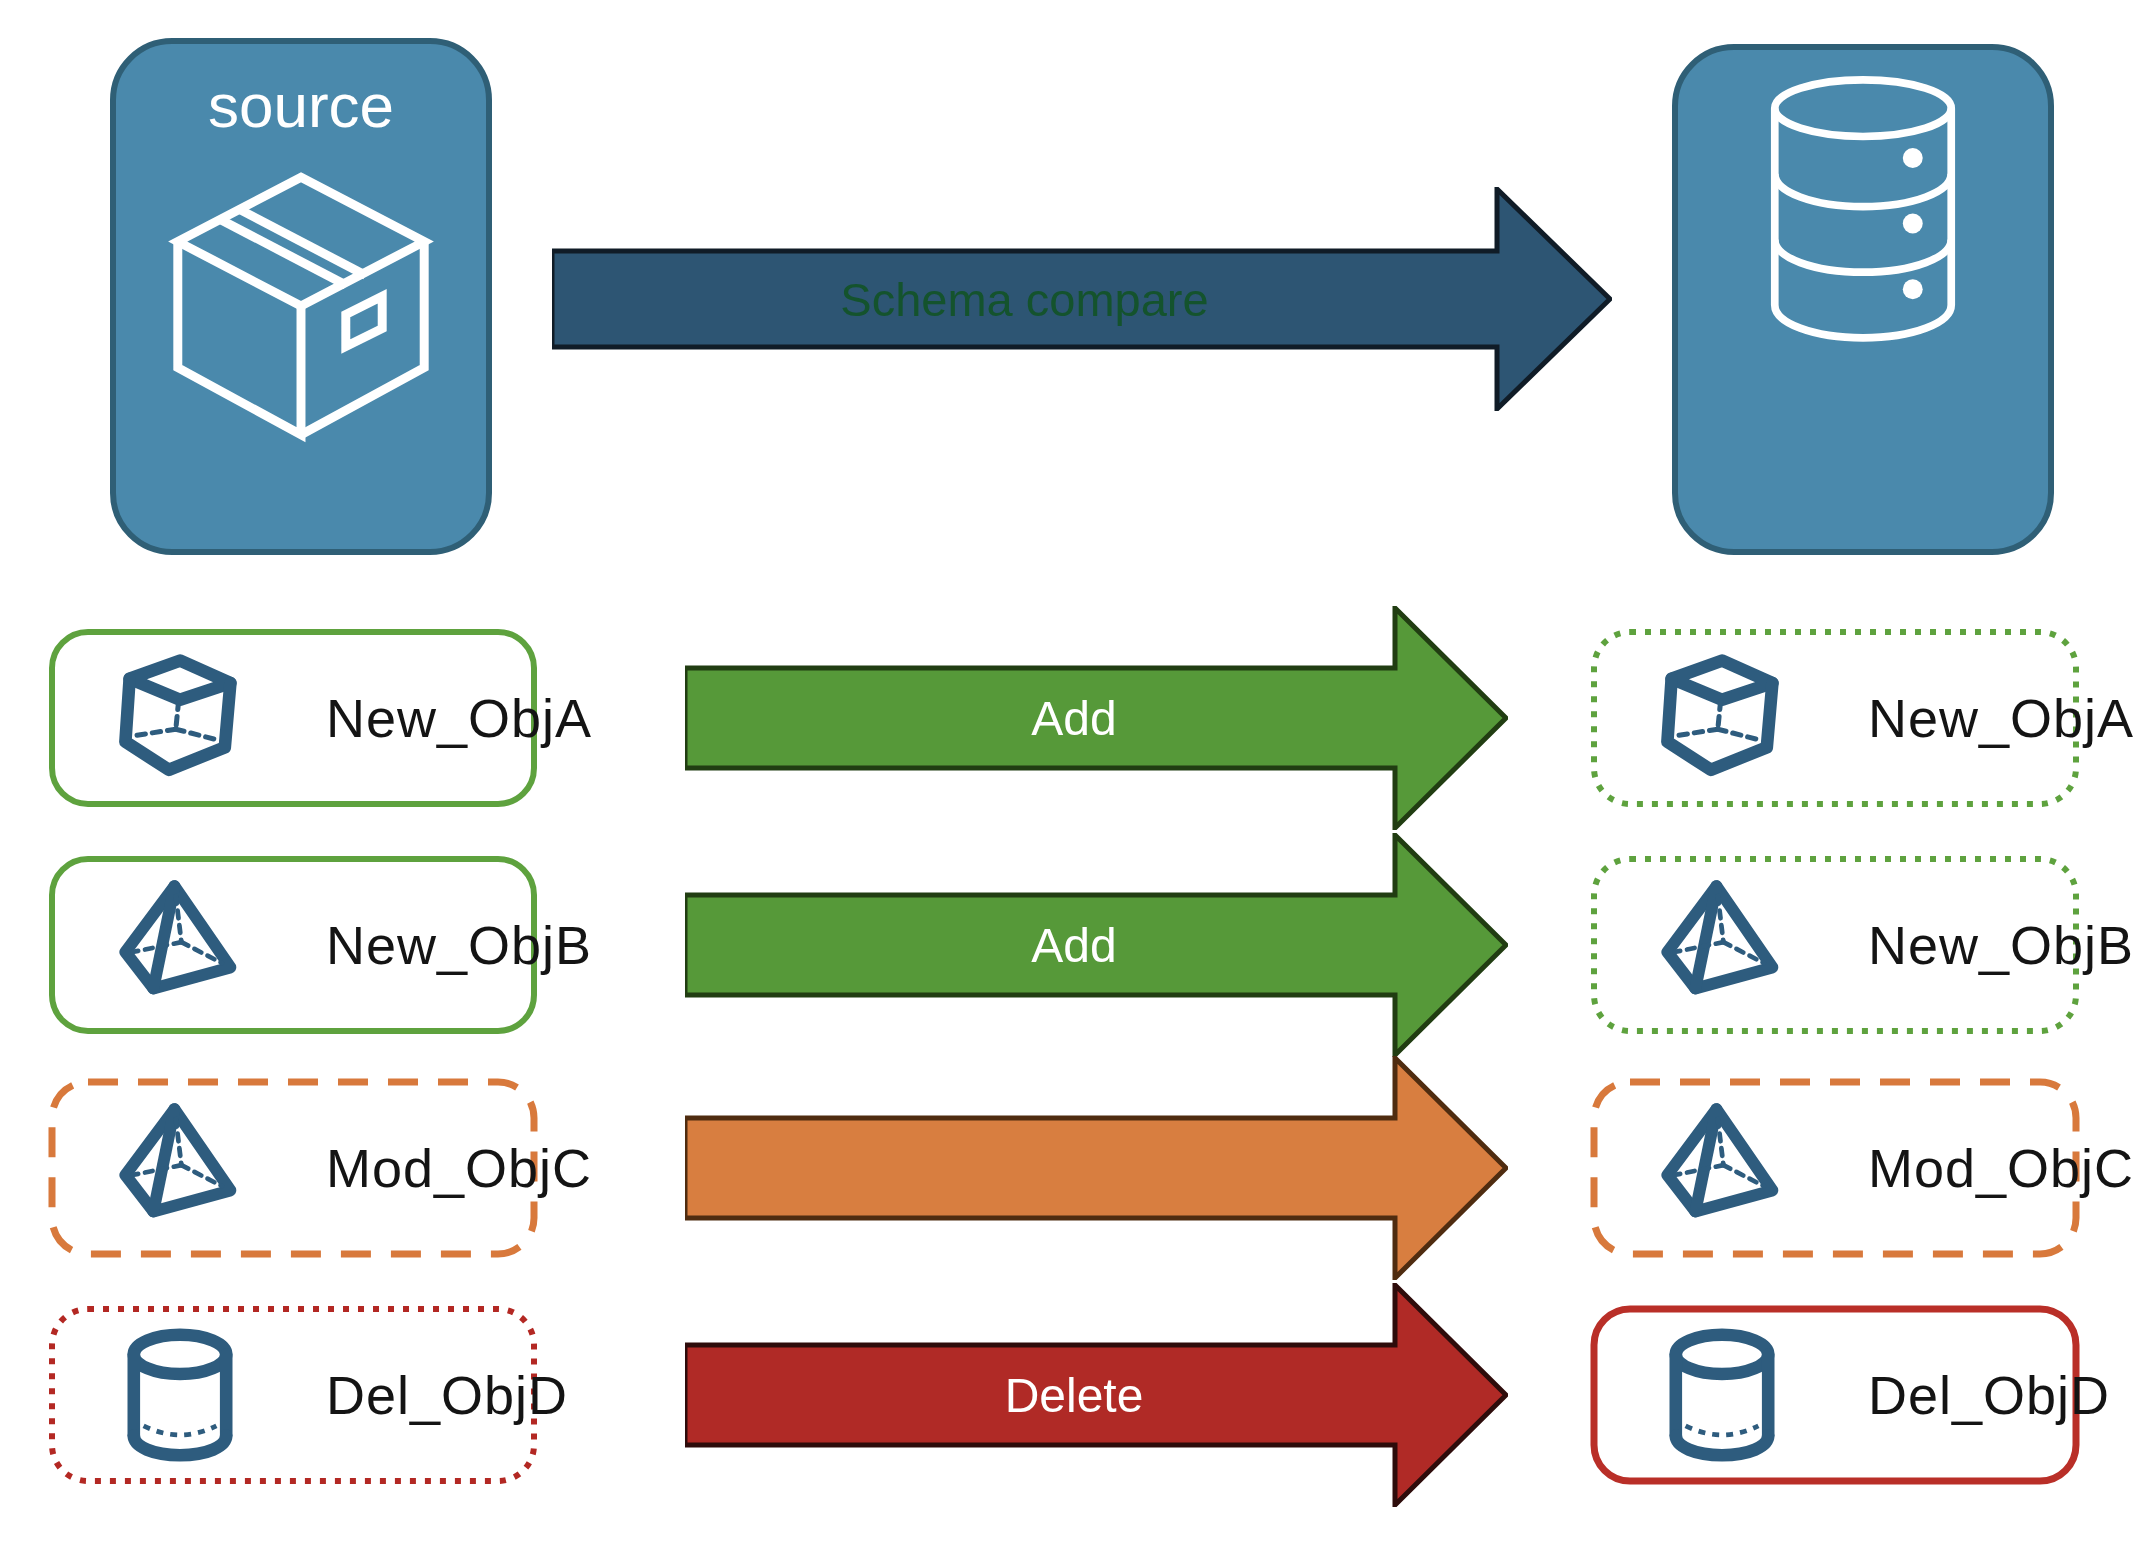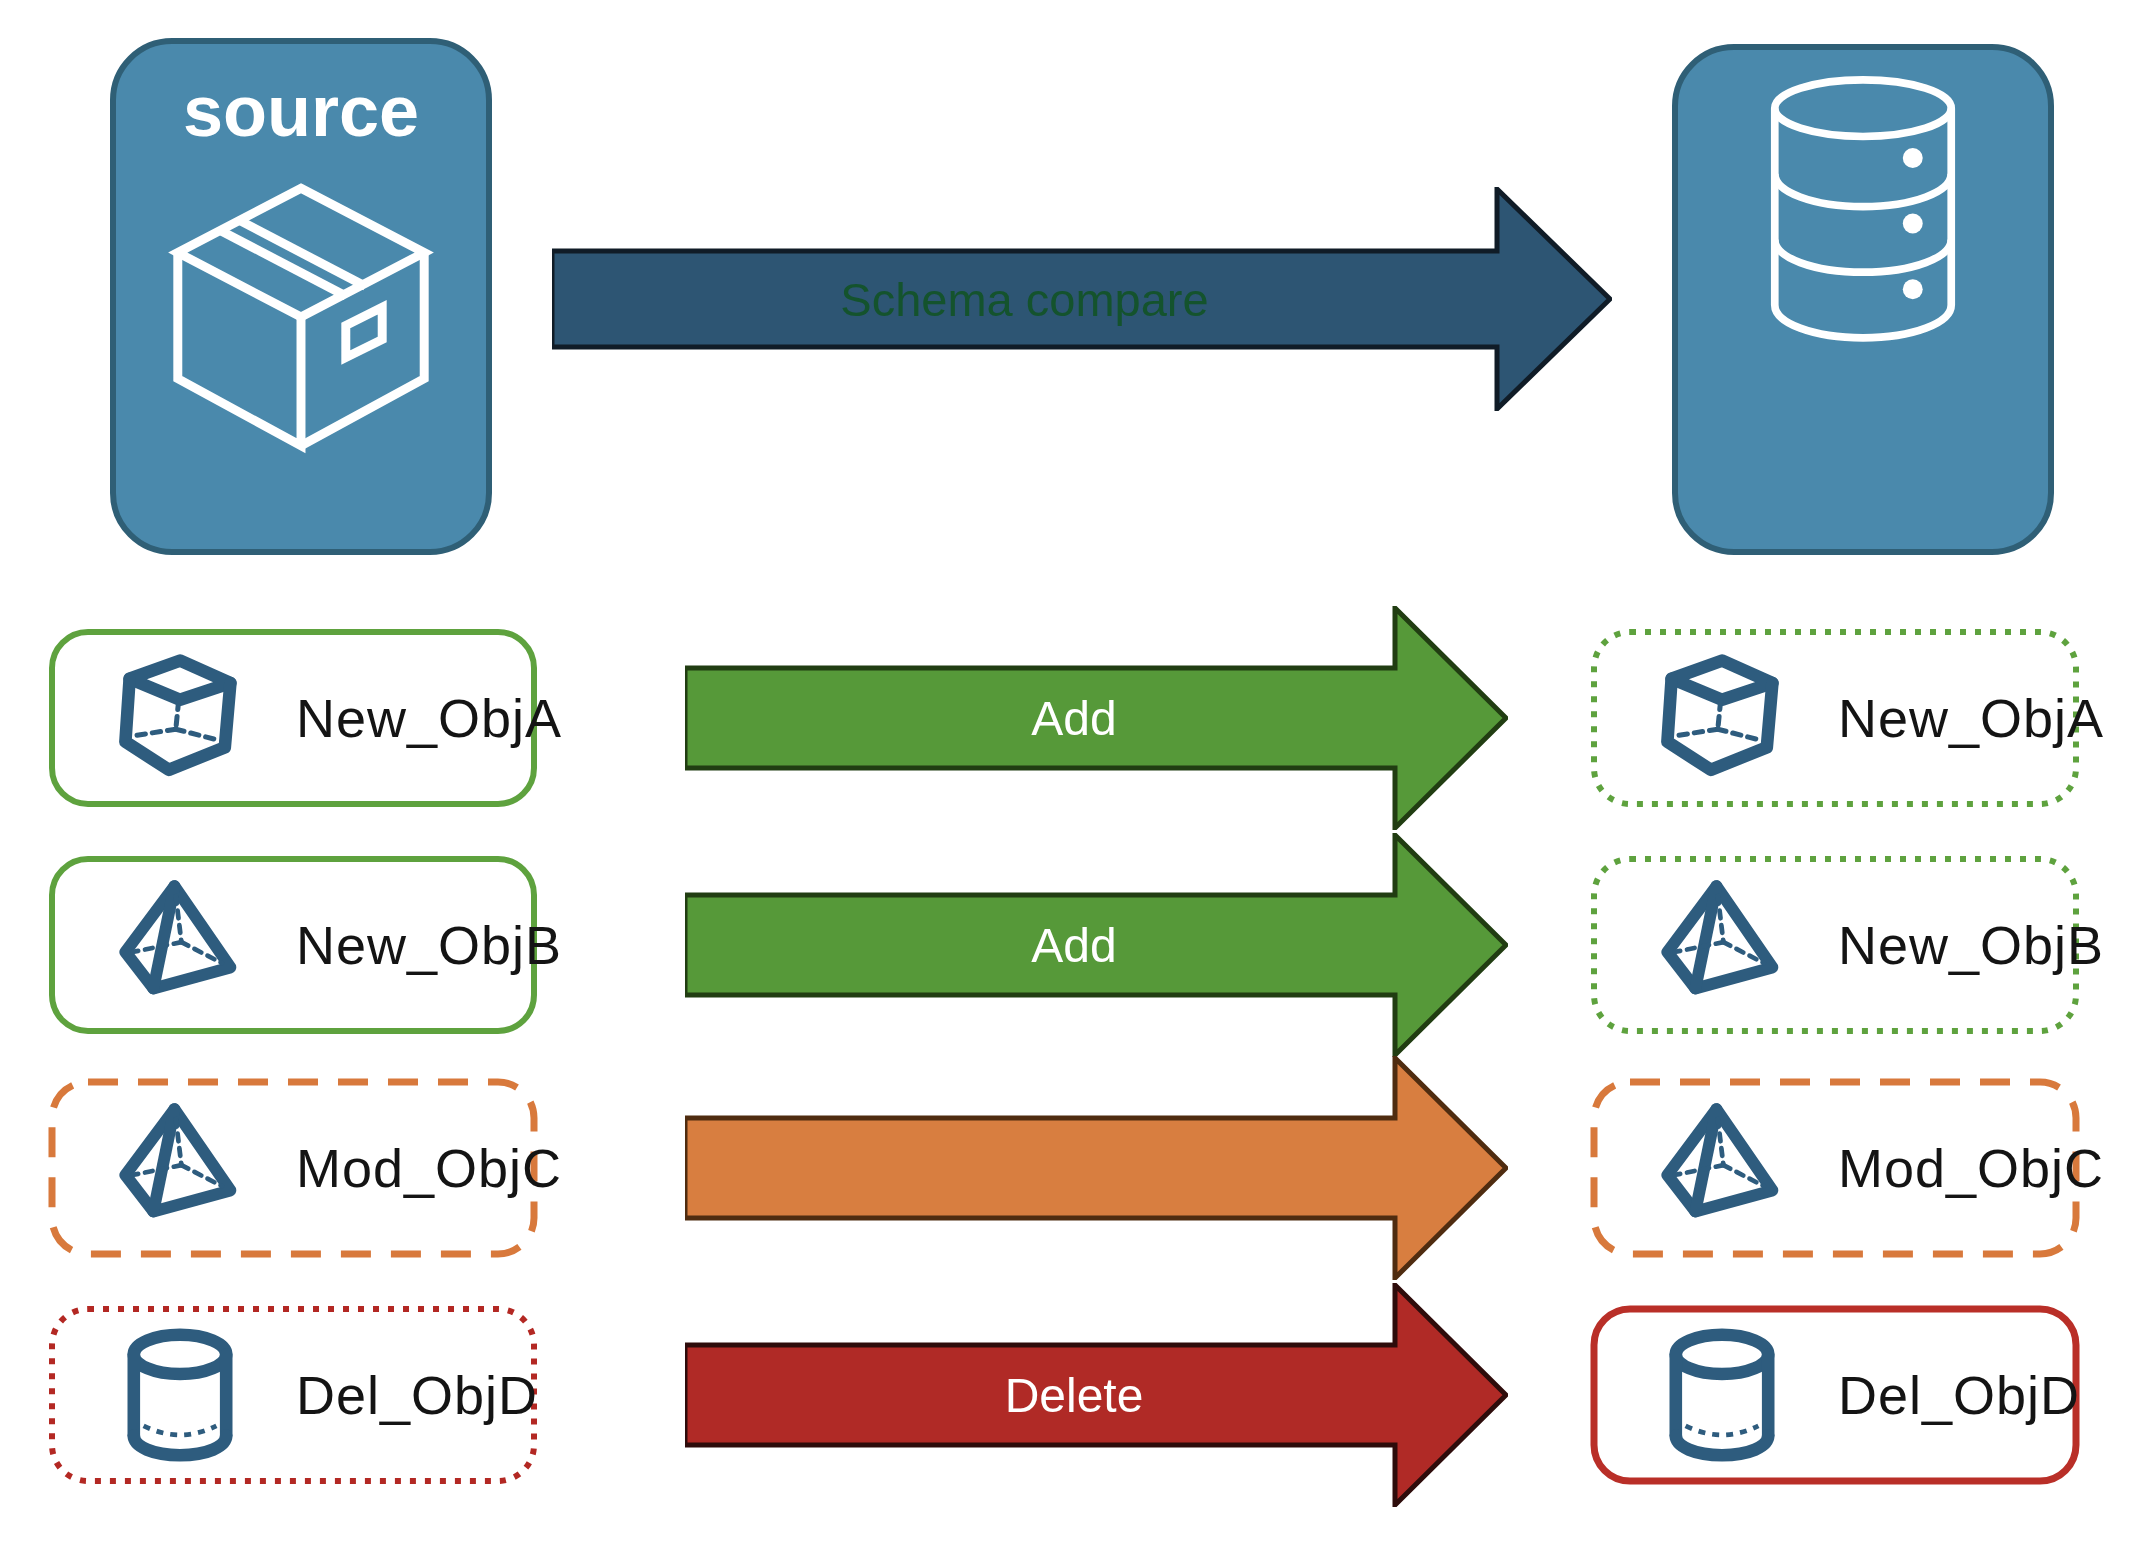--- a/index.html
+++ b/index.html
@@ -4,40 +4,40 @@
 <style>
   html,body{margin:0;padding:0;background:#ffffff;}
   body{width:2150px;height:1550px;font-family:"Liberation Sans",sans-serif;}
   .canvas{position:relative;width:2150px;height:1550px;background:#ffffff;overflow:hidden;}
 
   
   .panel{position:absolute;width:382px;background:#4a89ac;border:6px solid #2f5f76;
          border-radius:62px;box-sizing:border-box;text-align:center;}
   .panel.source{left:110px;top:38px;height:517px;}
   .panel.target{left:1672px;top:44px;height:511px;}
-  .panel-title{margin-top:28px;font-size:72px;font-weight:bold;color:#ffffff;line-height:1.1;}
+  .panel-title{margin-top:28px;font-size:62px;font-weight:normal;color:#ffffff;line-height:1.1;}
   .pkg-svg{width:280px;height:300px;display:block;margin:16px auto 0;}
   .db-svg{width:232px;height:276px;display:block;margin:22px auto 0;}
 
   
   .main-arrow{position:absolute;left:552px;top:187px;width:1060px;height:224px;}
   .main-arrow polygon{fill:#2d5573;stroke:#101c27;stroke-width:5;}
   .main-arrow-label{position:absolute;left:552px;top:187px;width:945px;height:224px;
          display:flex;align-items:center;justify-content:center;color:#14532d;font-size:47px;}
   .row-arrow{position:absolute;left:685px;width:823px;height:224px;}
   .row-arrow polygon{stroke-width:5;}
   .row-arrow.green polygon{fill:#569939;stroke:#213d12;}
   .row-arrow.orange polygon{fill:#d87e40;stroke:#4f2c10;}
   .row-arrow.red polygon{fill:#b02a26;stroke:#2e0c0b;}
   .row-arrow-label{position:absolute;left:719px;width:710px;height:224px;
          display:flex;align-items:center;justify-content:center;color:#ffffff;font-size:48px;}
 
   
   .obj-box{position:absolute;width:490px;height:180px;box-sizing:border-box;
-           display:flex;align-items:center;padding-left:62px;gap:46px;}
+           display:flex;align-items:center;padding-left:62px;gap:76px;}
   .obj-box.left{left:48px;}
   .obj-box.right{left:1590px;}
   .border-svg{position:absolute;inset:0;width:100%;height:100%;}
   .bd{fill:none;}
   .bd.green-solid{stroke:#5ea23e;stroke-width:6;}
   .bd.green-dotted{stroke:#5ea23e;stroke-width:6;stroke-dasharray:6 9;}
   .bd.orange-dashed{stroke:#d8793c;stroke-width:7;stroke-dasharray:30 20;}
   .bd.red-dotted{stroke:#b32823;stroke-width:6;stroke-dasharray:6 9;}
   .bd.red-solid{stroke:#b92f28;stroke-width:7;}
   .obj-icon{width:140px;height:140px;flex:0 0 auto;position:relative;z-index:1;}

